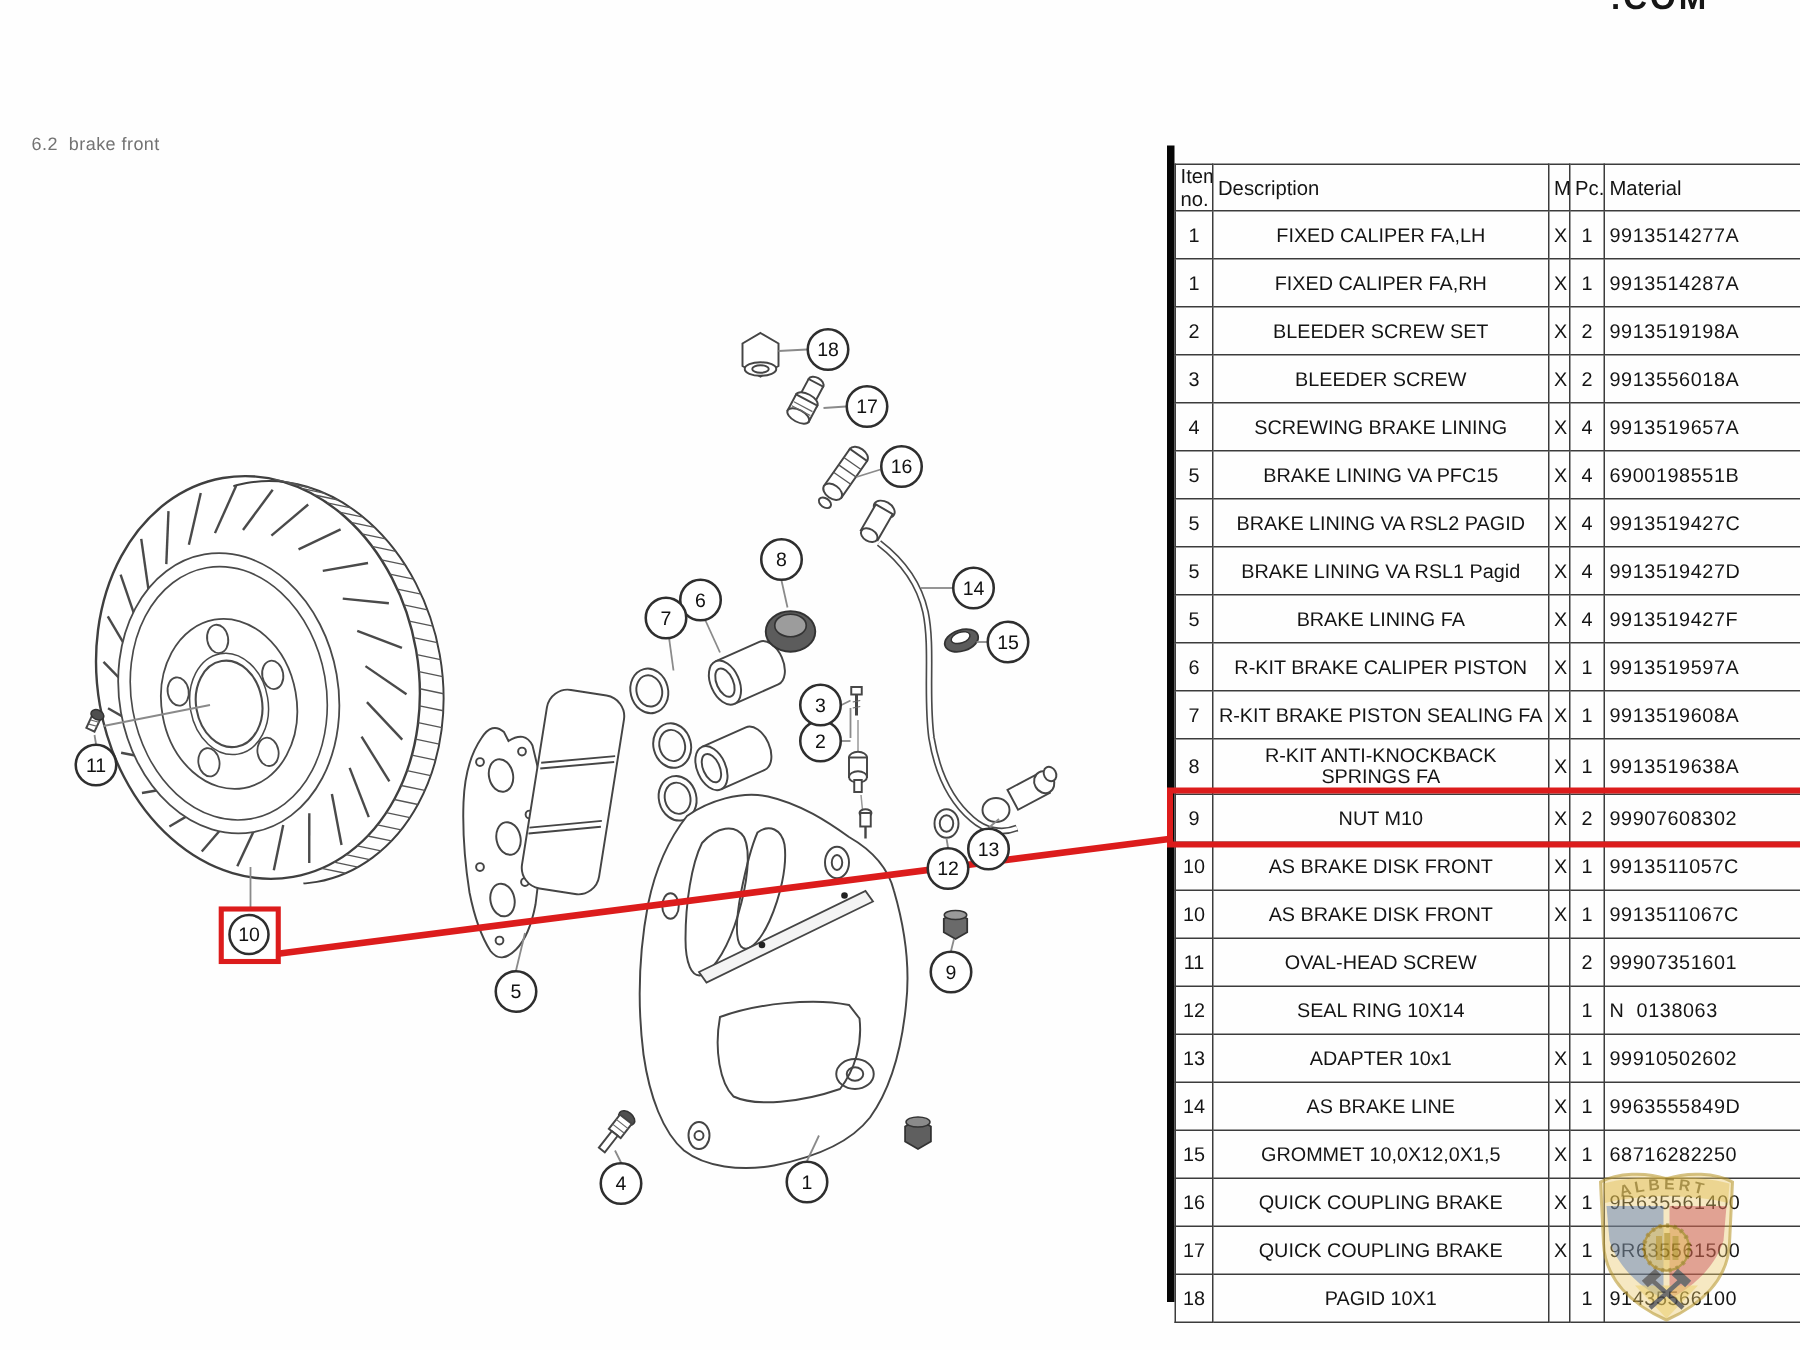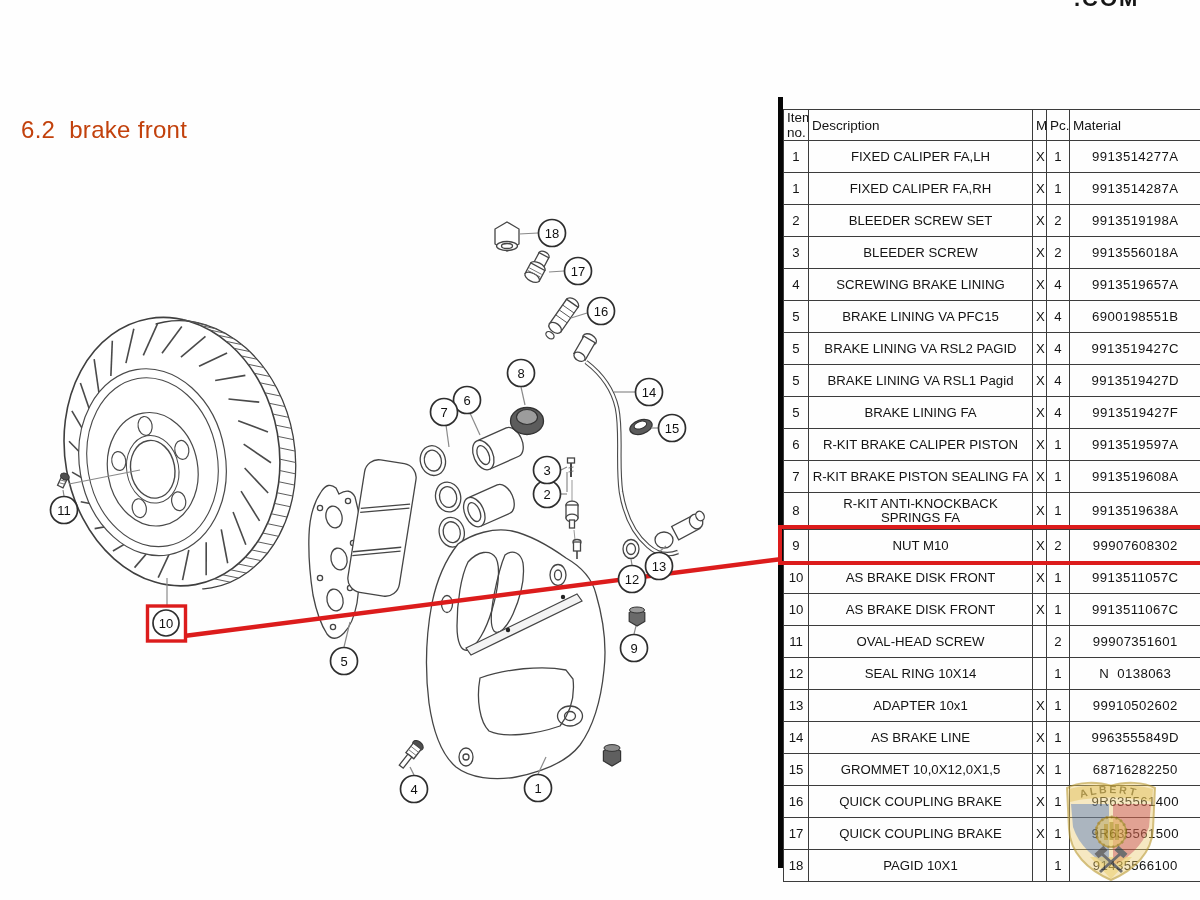--- a/index.html
+++ b/index.html
@@ -1,37 +1,37 @@
 <!DOCTYPE html>
 <html><head>
 <meta charset="utf-8">
 <style>
   html,body{margin:0;padding:0;background:#fff;}
   .screen{position:relative;width:1200px;height:900px;background:#fefefe;overflow:hidden;
           font-family:"Liberation Sans",sans-serif;}
   .top-right{position:absolute;left:1074px;top:-14px;font-size:22px;font-weight:bold;
              color:#161616;letter-spacing:2px;}
-  .page-title{position:absolute;left:21px;top:116px;font-size:24px;color:#c2410c;
+  .page-title{position:absolute;left:21px;top:89px;font-size:12px;color:#737373;
               letter-spacing:.3px;white-space:pre;}
   .tablewrap{position:absolute;left:778px;top:97px;z-index:1;}
   .vbar{position:absolute;left:0;top:0;width:5px;height:771px;background:#060606;}
   table.parts{border-collapse:collapse;position:absolute;left:5px;top:12px;width:417px;
               table-layout:fixed;}
   table.parts th,table.parts td{border:1.4px solid #3c3c3c;padding:0 3px;
               font-size:13.2px;color:#141414;overflow:hidden;}
   table.parts th:last-child,table.parts td:last-child{border-right:none;}
   table.parts th{height:24px;font-weight:normal;text-align:left;font-size:13.5px;
               vertical-align:middle;}
   th.h-item{font-size:6.5px;vertical-align:bottom;padding:0 1px 1px 1px;color:#222;}
   th.h-m,th.h-pc{text-align:left;padding:0 1px;}
   table.parts td{height:31px;line-height:1.05;vertical-align:middle;}
   tr.tall td{height:36px;}
   td.c-item,td.c-m,td.c-pc{text-align:center;padding:0 1px;}
   td.c-desc{text-align:center;}
-  td.c-material{text-align:center;letter-spacing:.4px;white-space:pre;padding-left:5px;}
+  td.c-material{text-align:left;letter-spacing:.4px;white-space:pre;padding-left:5px;}
   .row-highlight{position:absolute;left:778px;top:525px;width:436px;height:40px;
               border:4px solid #dc1c1c;box-sizing:border-box;z-index:3;pointer-events:none;}
   svg.overlay{position:absolute;left:0;top:0;width:1200px;height:900px;z-index:6;
               pointer-events:none;}
   svg.wmark{position:absolute;left:1062px;top:779px;width:98px;height:105px;z-index:4;
               opacity:.8;pointer-events:none;}
   .co{fill:#ffffff;stroke:#2e2e2e;stroke-width:1.7;}
   .cot{font-size:13px;fill:#111;text-anchor:middle;font-family:"Liberation Sans",sans-serif;}
   .ln{stroke:#8a8a8a;stroke-width:1.2;fill:none;}
   .pt{fill:#ffffff;stroke:#454545;stroke-width:1.3;}

